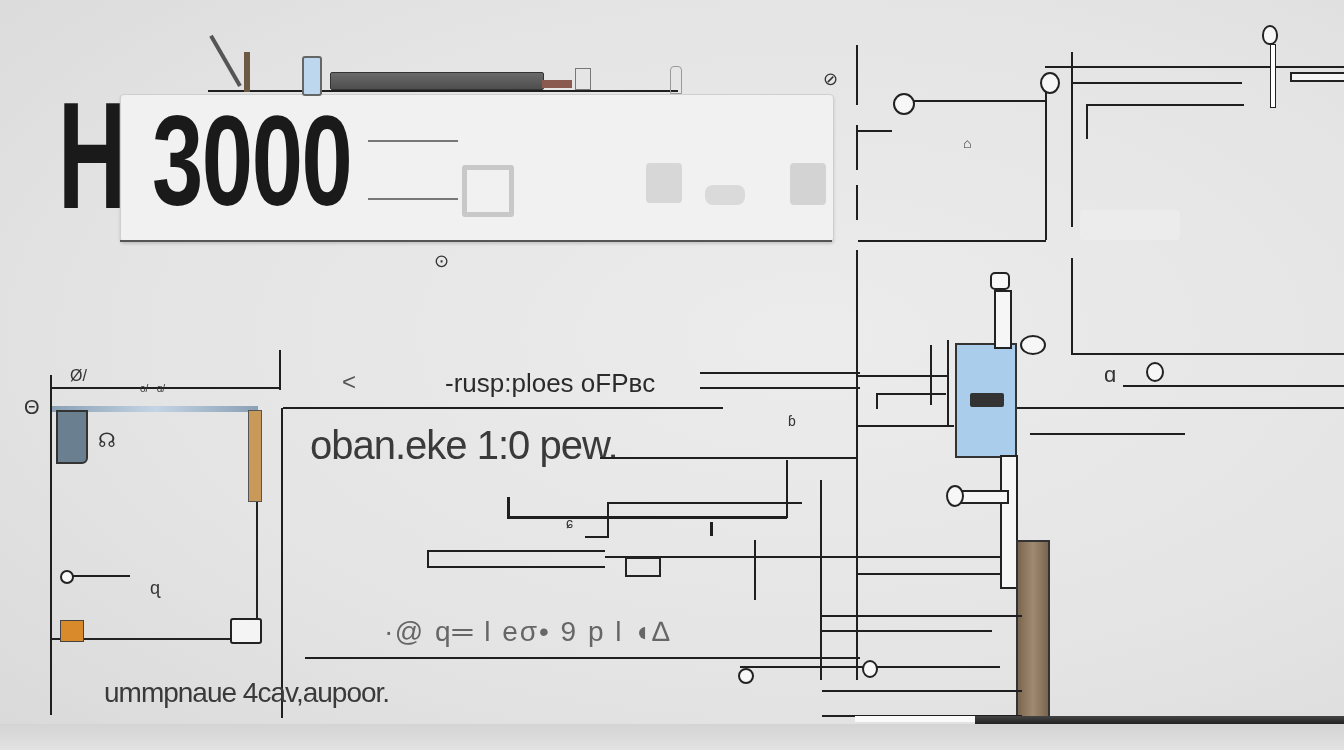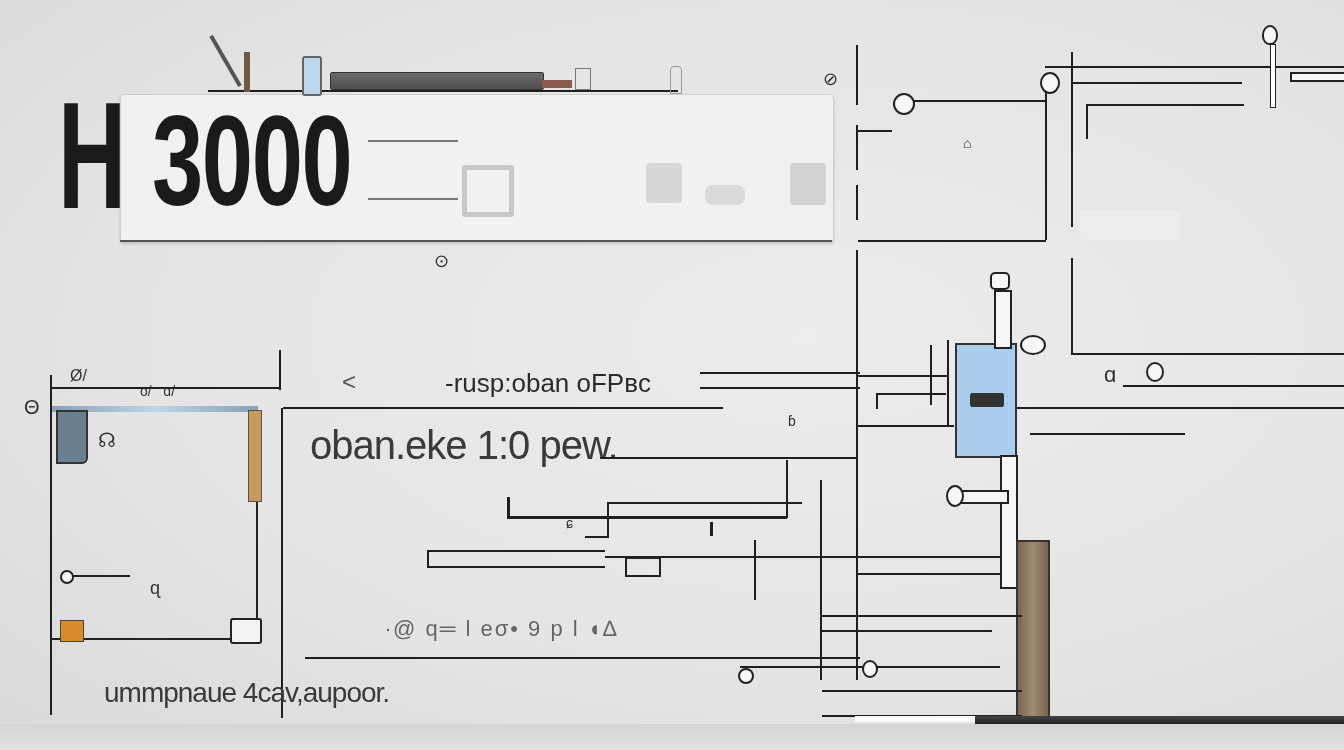--- a/index.html
+++ b/index.html
@@ -11,21 +11,21 @@
   .ln.t{background:#555;}
   .box{position:absolute;border:2px solid #222;box-sizing:border-box;}
   .panel{position:absolute;background:#f1f1f1;border:1px solid #cfcfcf;border-radius:4px;box-shadow:0 2px 3px rgba(0,0,0,.15);}
   .knob{position:absolute;border:2px solid #222;border-radius:50%;background:#f7f7f7;box-sizing:border-box;}
   .txt{position:absolute;white-space:nowrap;}
   #title-prefix{left:58px;top:80px;font-size:152px;font-weight:bold;line-height:150px;transform:scaleX(.62);transform-origin:left;letter-spacing:-4px;}
   #title-number{left:152px;top:97px;font-size:128px;font-weight:bold;line-height:128px;transform:scaleX(.72);transform-origin:left;letter-spacing:-2px;}
   #caption-1{left:445px;top:368px;font-size:26px;color:#2b2b2b;}
   #caption-2{left:310px;top:423px;font-size:40px;color:#3a3a3a;letter-spacing:-1px;}
   #caption-3{left:104px;top:677px;font-size:28px;color:#3a3a3a;filter:blur(.5px);letter-spacing:-1px;}
-  #caption-4{left:385px;top:616px;font-size:22px;color:#666;letter-spacing:2px;}
+  #caption-4{left:385px;top:616px;font-size:28px;color:#666;letter-spacing:2px;}
   .blue{position:absolute;background:#a9cdea;border:2px solid #333;box-sizing:border-box;}
   .brown{position:absolute;background:linear-gradient(90deg,#7a6650,#a08a70,#7a6650);border:2px solid #333;box-sizing:border-box;}
   .sym{position:absolute;font-size:18px;color:#333;}
 </style>
 </head>
 <body>
 
 <div class="panel" style="left:120px;top:94px;width:712px;height:146px;"></div>
 <div class="txt" id="title-prefix">H</div>
 <div class="txt" id="title-number">3000</div>
@@ -98,29 +98,29 @@
 <div class="abs" style="left:56px;top:410px;width:28px;height:50px;background:#6a7f90;border:2px solid #333;border-radius:0 0 6px 0;"></div>
 <div class="abs" style="left:248px;top:410px;width:12px;height:90px;background:#c79a5a;border:1px solid #555;"></div>
 <div class="abs" style="left:60px;top:620px;width:22px;height:20px;background:#d98a2b;border:1px solid #444;"></div>
 <div class="abs" style="left:230px;top:618px;width:28px;height:22px;border:2px solid #222;border-radius:3px;background:#f4f4f4;"></div>
 <div class="ln" style="left:70px;top:575px;width:60px;height:2px;"></div>
 <div class="knob" style="left:60px;top:570px;width:14px;height:14px;"></div>
 <div class="sym" style="left:98px;top:428px;font-size:20px;">☊</div>
 <div class="sym" style="left:150px;top:578px;font-size:18px;">ɋ</div>
 <div class="sym" style="left:24px;top:396px;font-size:20px;">Θ</div>
 <div class="sym" style="left:70px;top:367px;font-size:16px;">Ø/</div>
-<div class="sym" style="left:140px;top:383px;font-size:14px;">o/ &nbsp; ɑ/</div>
+<div class="sym" style="left:140px;top:383px;font-size:10px;">o/ &nbsp; ɑ/</div>
 
 <div class="ln" style="left:281px;top:408px;width:2px;height:310px;"></div>
 <div class="ln" style="left:283px;top:407px;width:440px;height:2px;"></div>
 <div class="ln" style="left:700px;top:372px;width:160px;height:2px;"></div>
 <div class="ln" style="left:700px;top:387px;width:160px;height:2px;"></div>
 
 <div class="txt" style="left:342px;top:368px;font-size:24px;color:#555;">&lt;</div>
-<div class="txt" id="caption-1">-rusp:oban oFPвc</div>
+<div class="txt" id="caption-1">-rusp:ploes oFPвc</div>
 <div class="txt" id="caption-2">oban.eke 1:0  pew.</div>
 <div class="txt" id="caption-4">∙@ q═ l eσ• 9 p l ◖∆</div>
 <div class="txt" id="caption-3">ummpnaue  4cav,aupoor.</div>
 
 <div class="ln" style="left:600px;top:457px;width:256px;height:2px;"></div>
 <div class="ln" style="left:507px;top:516px;width:280px;height:3px;"></div>
 <div class="ln" style="left:507px;top:497px;width:3px;height:20px;"></div>
 <div class="ln" style="left:786px;top:460px;width:2px;height:58px;"></div>
 <div class="ln" style="left:607px;top:502px;width:195px;height:2px;"></div>
 <div class="ln" style="left:607px;top:502px;width:2px;height:36px;"></div>

